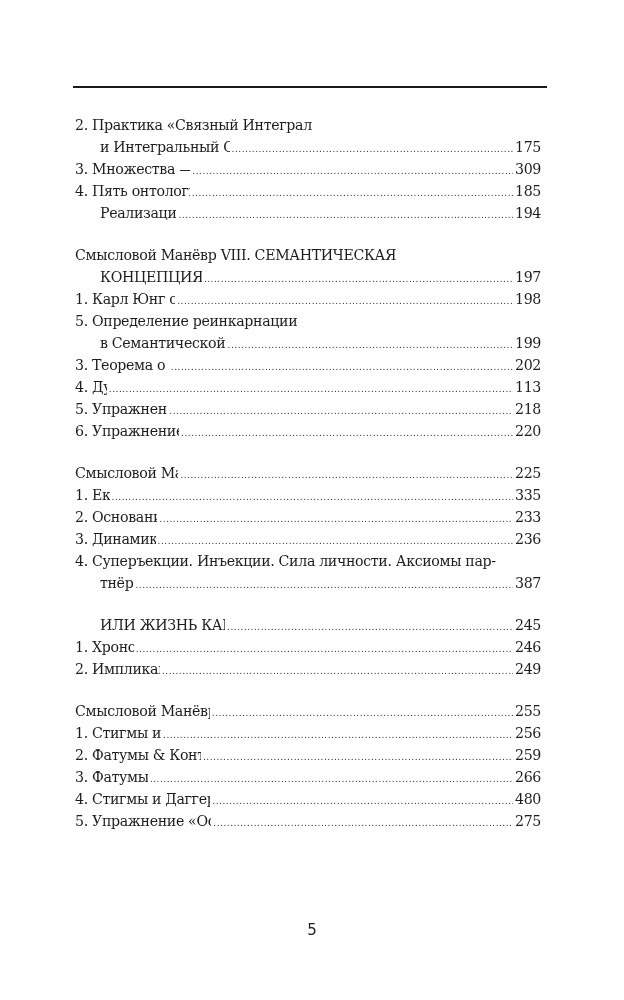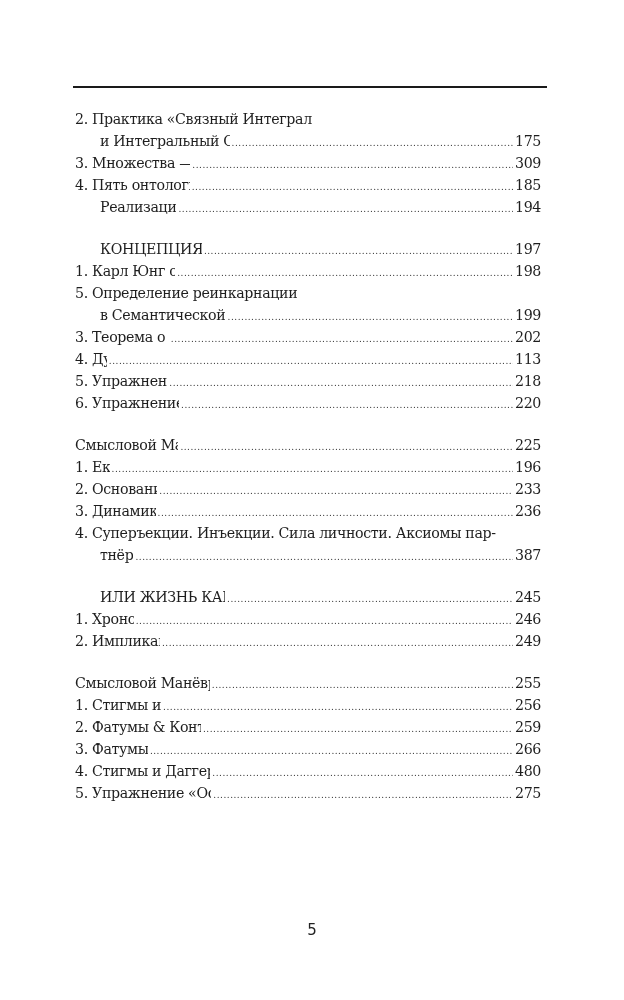--- a/index.html
+++ b/index.html
@@ -1,19 +1,19 @@
 <!DOCTYPE html>
 <html><head>
 <meta charset="utf-8">
 <style>
   html, body { margin: 0; padding: 0; background: #ffffff; }
   body { width: 624px; height: 1000px; position: relative; overflow: hidden;
          font-family: "DejaVu Serif", "Liberation Serif", serif; color: #1e1e1e; }
   .rule { position: absolute; left: 73px; top: 86px; width: 474px; height: 2px; background: #1a1a1a; }
-  .toc { position: absolute; left: 75px; top: 108px; width: 466px; }
+  .toc { position: absolute; left: 75px; top: 114px; width: 466px; }
   .section { margin-bottom: 20px; }
   .line { display: flex; align-items: baseline; height: 22px; line-height: 22px;
           font-size: 14.2px; letter-spacing: -0.35px; white-space: nowrap; }
   .line.indent { padding-left: 25px; }
   .line .txt { flex: 0 1 auto; overflow: hidden; }
   .line .dots { flex: 1 1 auto; overflow: hidden; margin: 0 2px; font-size: 9px; letter-spacing: 0.5px; color: #333; }
   .line .dots::before { content: "........................................................................................................................................................................................................................"; }
   .line .num { flex: 0 0 auto; text-align: right; }
   .pageno { position: absolute; left: 0; width: 624px; top: 921px; text-align: center;
             font-family: "DejaVu Sans", "Liberation Sans", sans-serif; font-size: 15px; color: #222; }
@@ -52,20 +52,23 @@
       <div>
         <div class="line indent">
           <span class="txt">Реализации Желаний»</span>
           <span class="dots"></span>
           <span class="num">194</span>
         </div>
       </div>
     </div>
     <div class="section">
       <div>
+        <div class="line">
+          <span class="txt">Смысловой Манёвр VIII. СЕМАНТИЧЕСКАЯ</span>
+        </div>
         <div class="line indent">
           <span class="txt">КОНЦЕПЦИЯ РЕИНКАРНАЦИИ</span>
           <span class="dots"></span>
           <span class="num">197</span>
         </div>
       </div>
       <div>
         <div class="line">
           <span class="txt">1. Карл Юнг о Перерождении</span>
           <span class="dots"></span>
@@ -116,21 +119,21 @@
         <div class="line">
           <span class="txt">Смысловой Манёвр IX. ЕКЦИИ</span>
           <span class="dots"></span>
           <span class="num">225</span>
         </div>
       </div>
       <div>
         <div class="line">
           <span class="txt">1. Екции</span>
           <span class="dots"></span>
-          <span class="num">196</span>
+          <span class="num">335</span>
         </div>
       </div>
       <div>
         <div class="line">
           <span class="txt">2. Основание проекции</span>
           <span class="dots"></span>
           <span class="num">233</span>
         </div>
       </div>
       <div>

